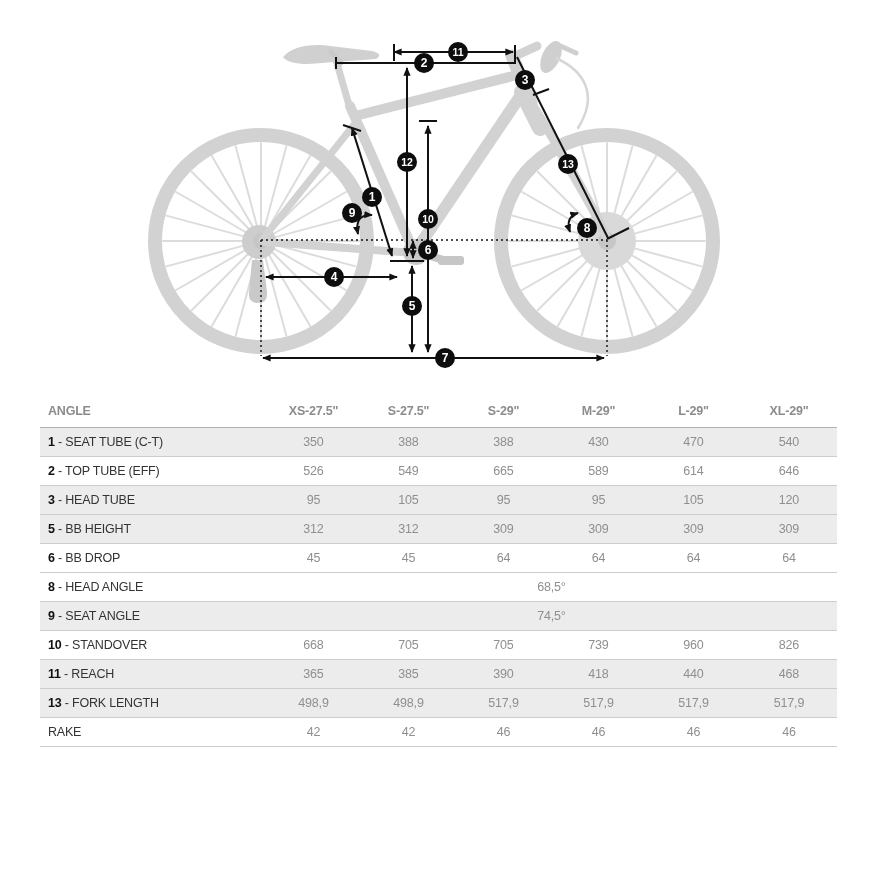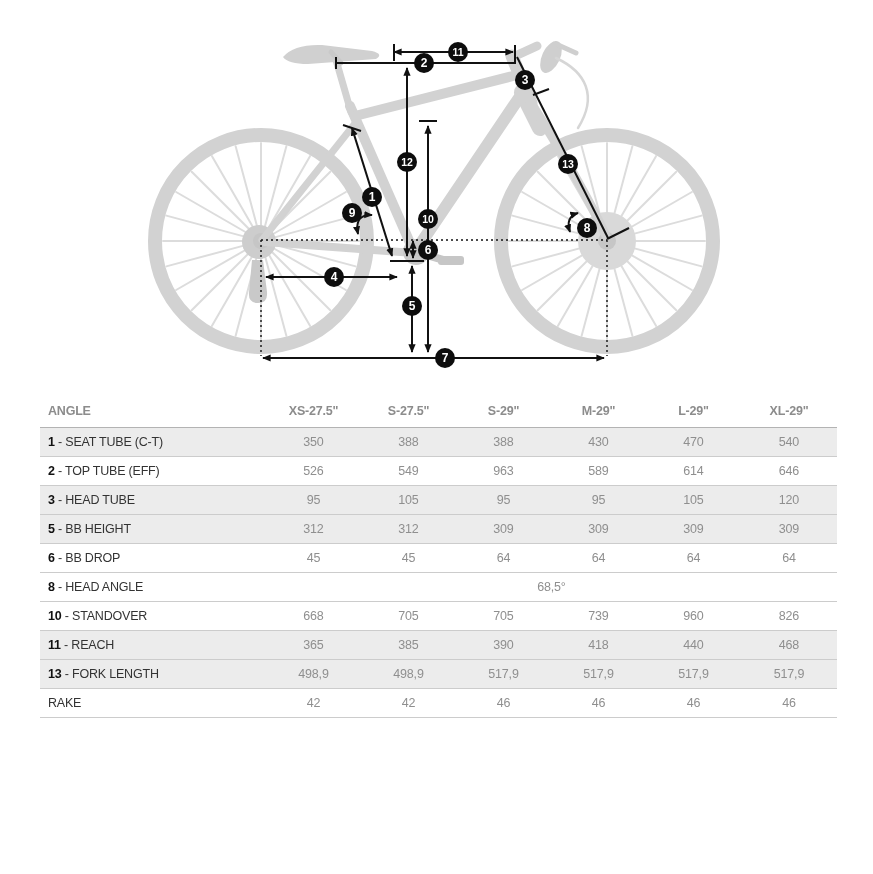--- a/index.html
+++ b/index.html
@@ -253,21 +253,21 @@
           <td class="val">388</td>
           <td class="val">388</td>
           <td class="val">430</td>
           <td class="val">470</td>
           <td class="val">540</td>
         </tr>
         <tr>
           <td class="lbl"><span class="num">2</span> - <span>TOP TUBE (EFF)</span></td>
           <td class="val">526</td>
           <td class="val">549</td>
-          <td class="val">963</td>
+          <td class="val">665</td>
           <td class="val">589</td>
           <td class="val">614</td>
           <td class="val">646</td>
         </tr>
         <tr class="alt">
           <td class="lbl"><span class="num">3</span> - <span>HEAD TUBE</span></td>
           <td class="val">95</td>
           <td class="val">105</td>
           <td class="val">95</td>
           <td class="val">95</td>
@@ -289,20 +289,24 @@
           <td class="val">45</td>
           <td class="val">64</td>
           <td class="val">64</td>
           <td class="val">64</td>
           <td class="val">64</td>
         </tr>
         <tr>
           <td class="lbl"><span class="num">8</span> - <span>HEAD ANGLE</span></td>
           <td class="merged" colspan="6">68,5°</td>
         </tr>
+        <tr class="alt">
+          <td class="lbl"><span class="num">9</span> - <span>SEAT ANGLE</span></td>
+          <td class="merged" colspan="6">74,5°</td>
+        </tr>
         <tr>
           <td class="lbl"><span class="num">10</span> - <span>STANDOVER</span></td>
           <td class="val">668</td>
           <td class="val">705</td>
           <td class="val">705</td>
           <td class="val">739</td>
           <td class="val">960</td>
           <td class="val">826</td>
         </tr>
         <tr class="alt">

